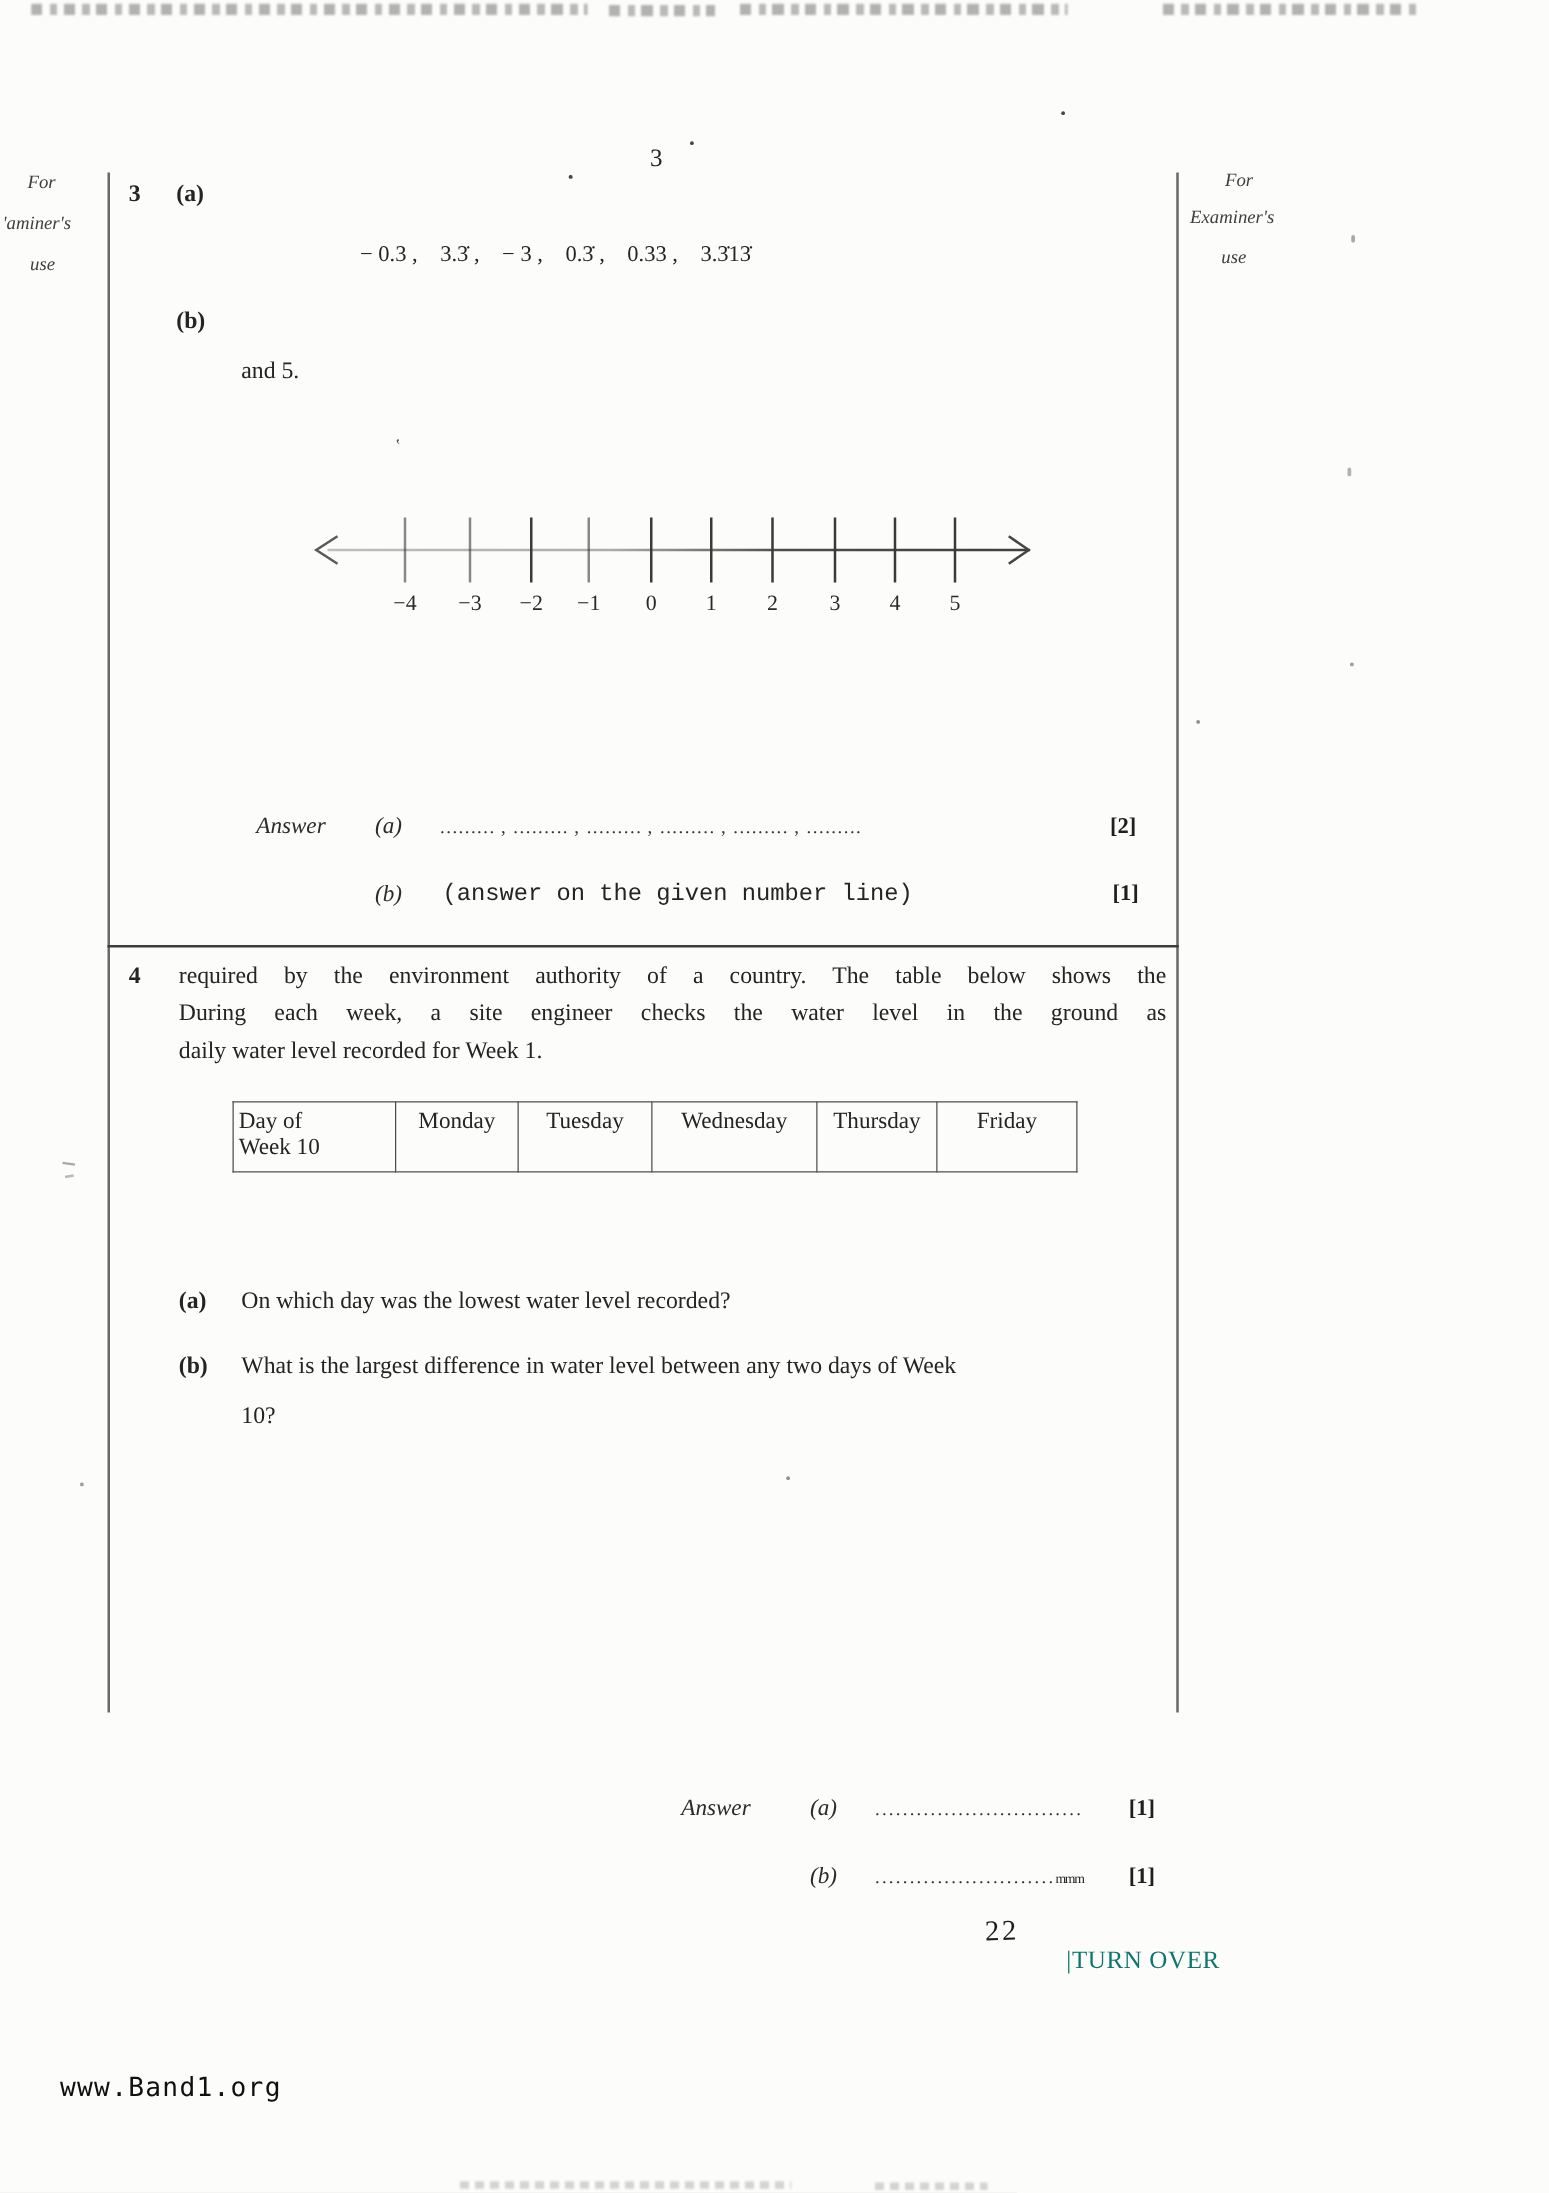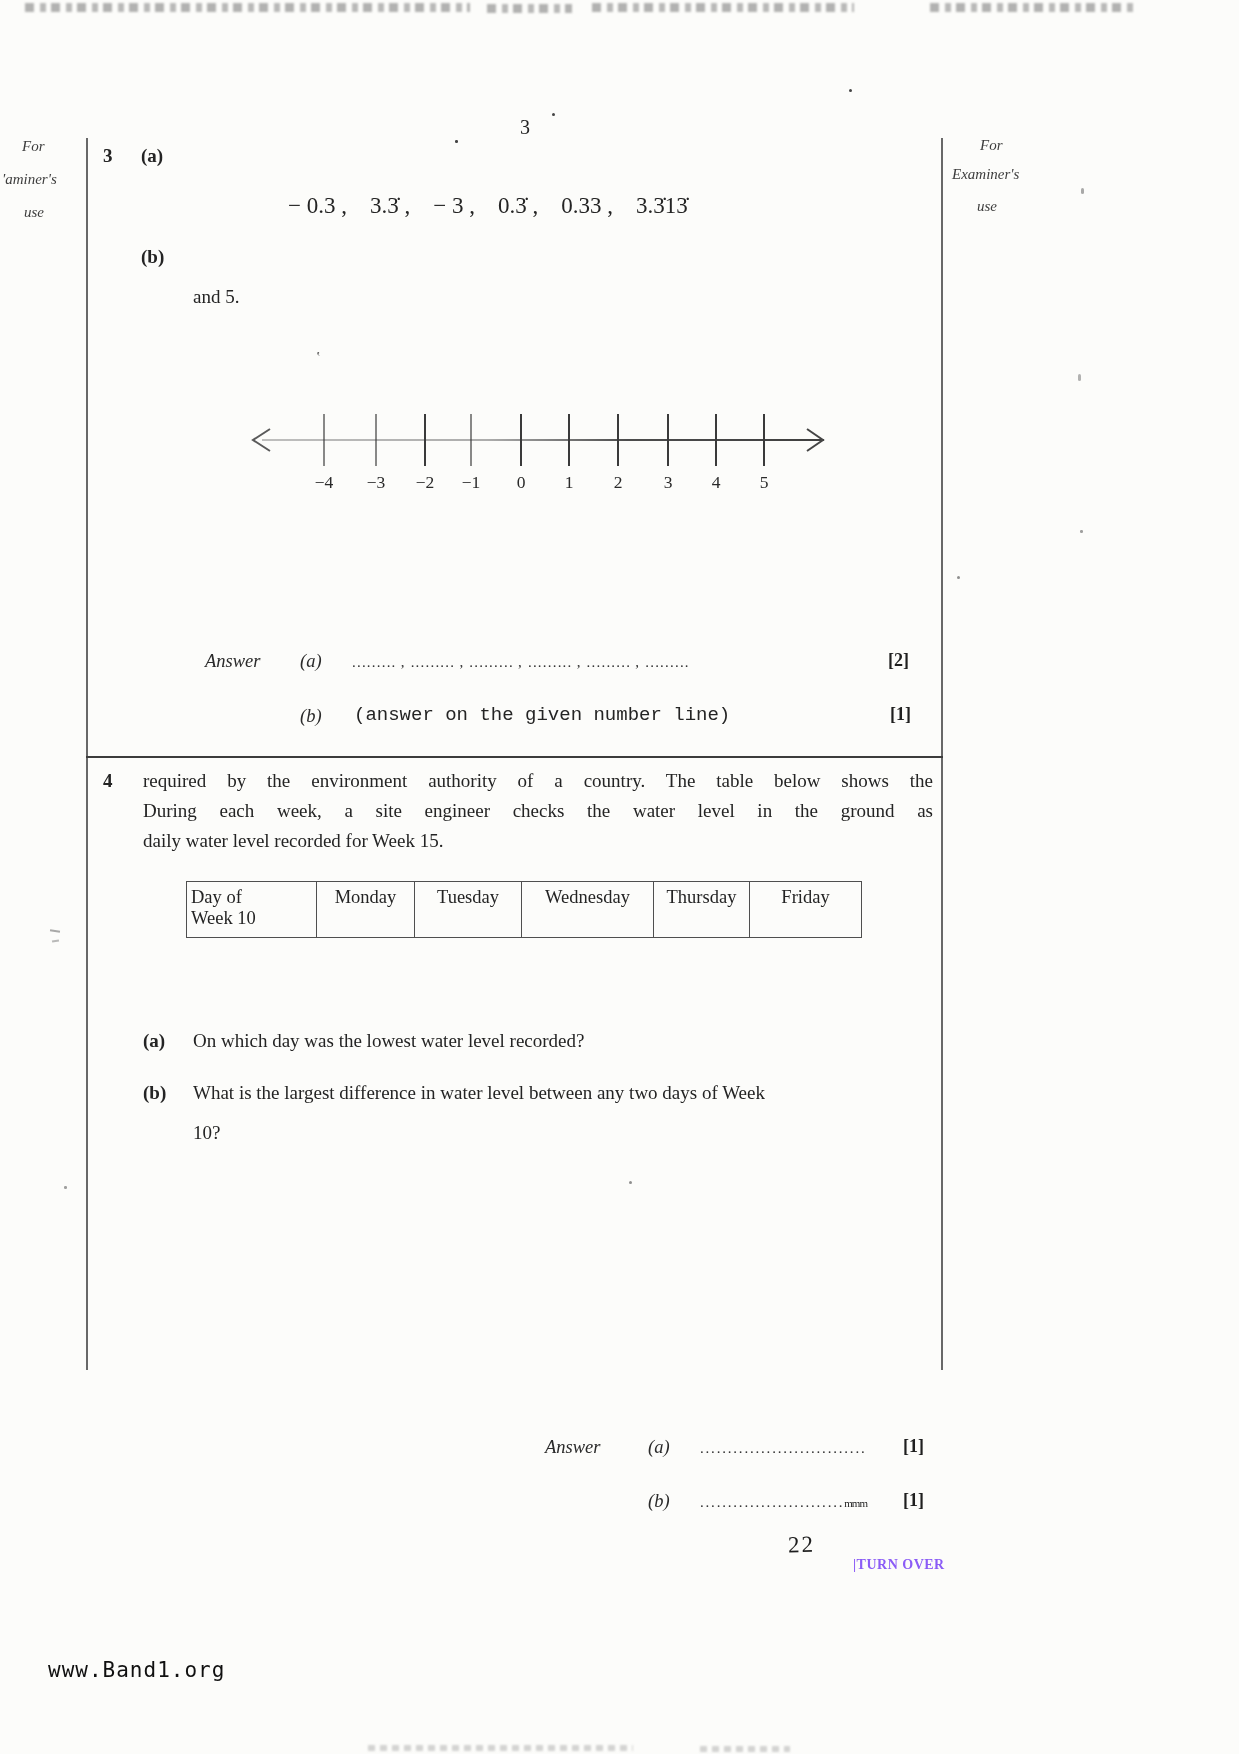--- a/index.html
+++ b/index.html
@@ -25,21 +25,21 @@
   .mark{font-weight:700;font-size:18px;color:#1f1f1f;}
   table.qtable{border-collapse:collapse;table-layout:fixed;}
   table.qtable td{border:1.7px solid #4f4f4f;font-size:18.5px;color:#242424;vertical-align:top;padding:5px 4px 0 4px;}
   td.c0{text-align:left;padding-left:9px;}
   td.cc{text-align:center;}
   .answord{font-style:italic;font-size:18.5px;color:#2b2b2b;}
   .q4line{font-size:19px;color:#242424;line-height:30px;text-align:justify;}
   .jfull{text-align-last:justify;}
   .artifact{font-size:11px;letter-spacing:-1px;color:#222;filter:blur(.4px);}
   .footer-page{font-size:23px;letter-spacing:2px;transform:rotate(-2deg);color:#1d1d1d;}
-  .turnover{font-weight:700;font-size:14px;letter-spacing:.5px;color:#8b5cf6;}
+  .turnover{font-weight:400;font-size:20px;letter-spacing:.5px;color:#0f766e;}
   .website{font-family:"DejaVu Sans Mono", monospace;font-size:21px;letter-spacing:1px;color:#101010;}
   .dash{background:#555;}
 </style>
 </head>
 <body>
 
 <div id="page">
 
   <div class="abs noise" style="left:25px;top:3px;width:445px;"></div>
   <div class="abs noise" style="left:487px;top:4px;width:85px;"></div>
@@ -55,21 +55,21 @@
   <div class="abs margin-note" style="left:24px;top:204px;">use</div>
   <div class="abs margin-note" style="left:980px;top:137px;">For</div>
   <div class="abs margin-note" style="left:952px;top:166px;">Examiner's</div>
   <div class="abs margin-note" style="left:977px;top:198px;">use</div>
 
   <div class="abs txt" style="left:505px;top:116px;width:40px;text-align:center;font-size:20px;">3</div>
 
   <div class="abs txt bold" style="left:103px;top:145px;">3</div>
   <div class="abs txt bold" style="left:141px;top:145px;">(a)</div>
 
-  <div class="abs txt pre" style="left:288px;top:193px;font-size:23px;">− 0.3 ,    3.3̇ ,    − 3 ,    0.3̇ ,    0.33 ,    3.3̇13̇</div>
+  <div class="abs txt pre" style="left:288px;top:193px;font-size:18px;">− 0.3 ,    3.3̇ ,    − 3 ,    0.3̇ ,    0.33 ,    3.3̇13̇</div>
 
   <div class="abs txt bold" style="left:141px;top:246px;">(b)</div>
   <div class="abs txt" style="left:193px;top:286px;">and 5.</div>
 
   <div class="abs" style="left:248px;top:350px;width:600px;height:160px;">
     <div class="abs" style="left:68px;top:0px;font-size:14px;color:#555;">‛</div>
     <div class="abs nl-line" style="left:14px;top:89px;width:562px;"></div>
     <svg class="abs" style="left:0px;top:76px;" width="26" height="28">
       <path d="M22 3 L5 14 L22 25" stroke="#5a5a5a" stroke-width="2" fill="none"></path>
     </svg>
@@ -106,21 +106,21 @@
   <div class="abs mark" style="left:888px;top:650px;">[2]</div>
 
   <div class="abs answord" style="left:300px;top:706px;">(b)</div>
   <div class="abs txt" style="left:354px;top:704px;font-family:Liberation Mono, monospace;">(answer on the given number line)</div>
   <div class="abs mark" style="left:890px;top:704px;">[1]</div>
 
   <div class="abs txt bold" style="left:103px;top:770px;">4</div>
   <div class="abs" style="left:143px;top:766px;width:790px;">
     <div class="q4line jfull">required by the environment authority of a country.  The table below shows the</div>
     <div class="q4line jfull">During each week, a site engineer checks the water level in the ground as</div>
-    <div class="q4line">daily water level recorded for Week 15.</div>
+    <div class="q4line">daily water level recorded for Week 1.</div>
   </div>
 
   <table class="qtable abs" style="left:186px;top:881px;width:675px;">
     <colgroup>
       <col style="width:130px">
         <col style="width:98px">
         <col style="width:107px">
       <col style="width:132px">
         <col style="width:96px">
         <col style="width:112px">

